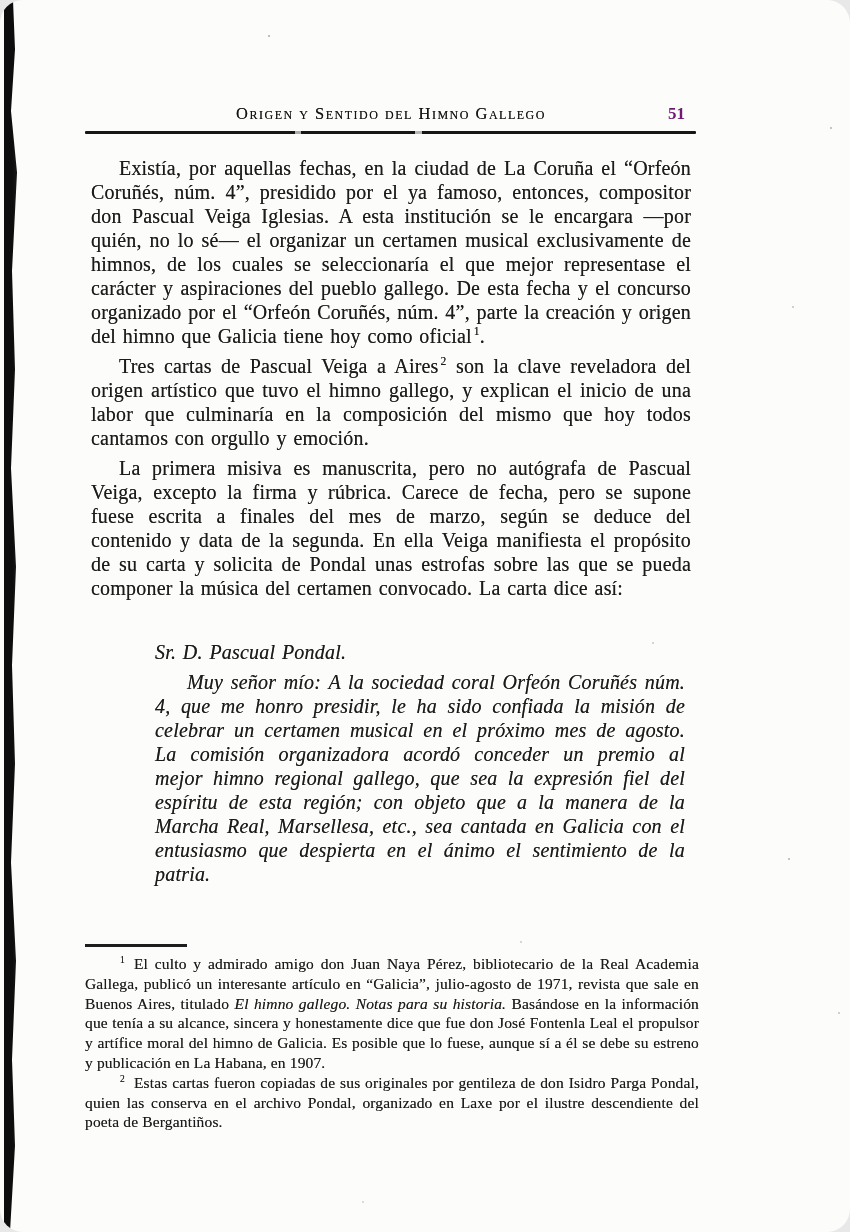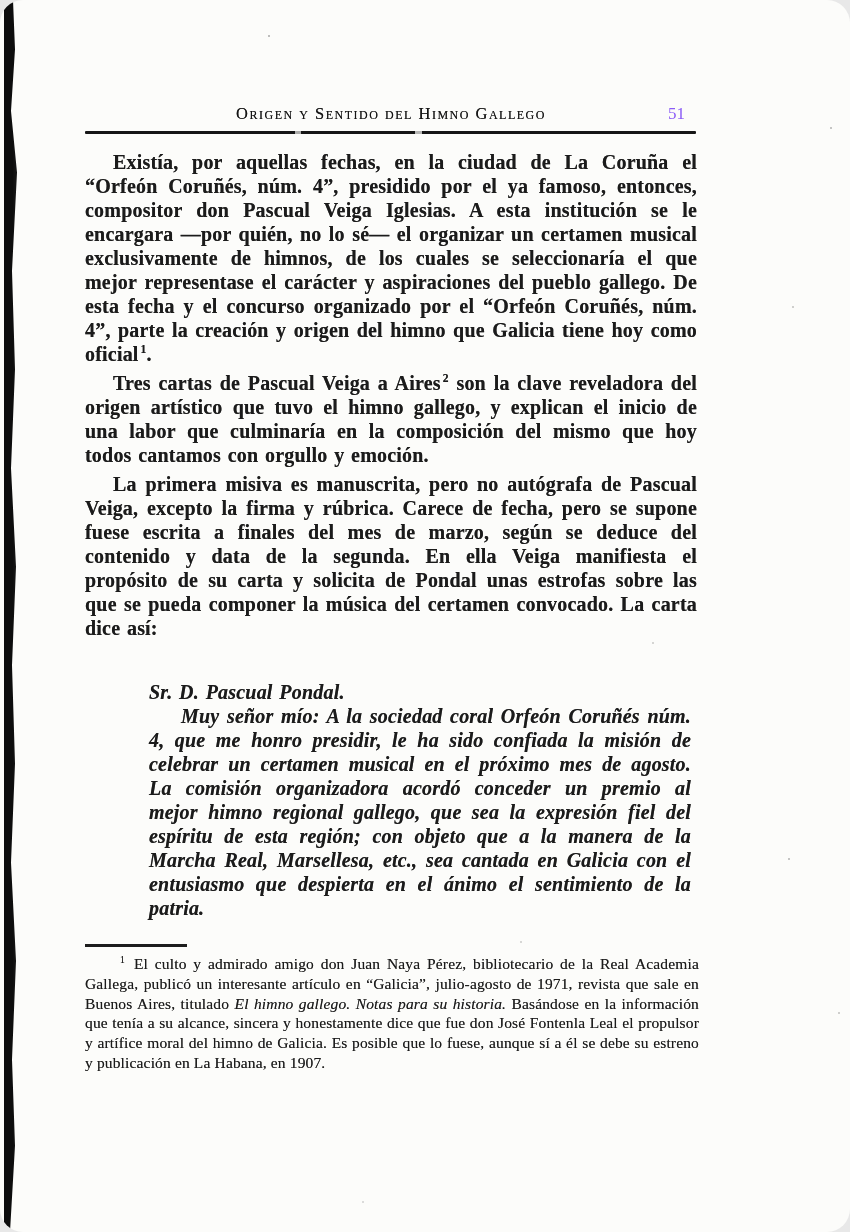--- a/index.html
+++ b/index.html
@@ -43,39 +43,39 @@
   }
   .running-title{
     text-align:center;
     font-variant:small-caps;
     font-size:16.5px;letter-spacing:1.5px;
     color:#151515;
     text-shadow:0 0 .4px rgba(0,0,0,.65);
   }
   .page-number{
     position:absolute;right:12px;top:0;
-    font-size:17px;font-weight:normal;color:#8b5cf6;
+    font-size:17px;font-weight:bold;color:#701a75;
   }
   .header-rule{
     position:absolute;left:85px;top:131px;width:611px;height:3px;
     background:linear-gradient(90deg,
       #161616 0 210px, rgba(22,22,22,.35) 210px 216px,
       #161616 216px 330px, rgba(22,22,22,.3) 330px 337px,
       #161616 337px 100%);
     border-radius:1px;
   }
   
   .content{
     position:absolute;left:85px;top:150px;width:612px;
     font-size:20px;line-height:24px;
     text-align:justify;
     letter-spacing:.2px;word-spacing:1.5px;
     text-shadow:0 0 .4px rgba(0,0,0,.6);
   }
-  .content p{margin:0;font-weight:bold;}
+  .content p{margin:6px;}
   .para{text-indent:28px;}
   .para + .para{margin-top:5px;}
   sup.fnref{font-size:.58em;line-height:0;vertical-align:super;margin-left:2px;}
   
   .letter{
     margin:40px 6px 0 64px;
     font-style:italic;
   }
   .letter .salutation{text-indent:0;}
   .letter .letter-body{text-indent:32px;}
@@ -120,15 +120,16 @@
       <p class="salutation">Sr. D. Pascual Pondal.</p>
       <p class="letter-body">Muy señor mío: A la sociedad coral Orfeón Coruñés núm. 4, que me honro presidir, le ha sido confiada la misión de celebrar un certamen musical en el próximo mes de agosto. La comisión organizadora acordó conceder un premio al mejor himno regional gallego, que sea la expresión fiel del espíritu de esta región; con objeto que a la manera de la Marcha Real, Marsellesa, etc., sea cantada en Galicia con el entusiasmo que despierta en el ánimo el sentimiento de la patria.</p>
     </div>
 
   </div>
 
   <div class="footnote-rule"></div>
 
   <div class="footnotes">
     <p><sup>1</sup><span>El culto y admirado amigo don Juan Naya Pérez, bibliotecario de la Real Academia Gallega, publicó un interesante artículo en “Galicia”, julio-agosto de 1971, revista que sale en Buenos Aires, titulado </span><span class="it">El himno gallego. Notas para su historia.</span><span> Basándose en la información que tenía a su alcance, sincera y honestamente dice que fue don José Fontenla Leal el propulsor y artífice moral del himno de Galicia. Es posible que lo fuese, aunque sí a él se debe su estreno y publicación en La Habana, en 1907.</span></p>
+    <p><sup>2</sup><span>Estas cartas fueron copiadas de sus originales por gentileza de don Isidro Parga Pondal, quien las conserva en el archivo Pondal, organizado en Laxe por el ilustre descendiente del poeta de Bergantiños.</span></p>
   </div>
 
 </div>
 
 </body></html>

